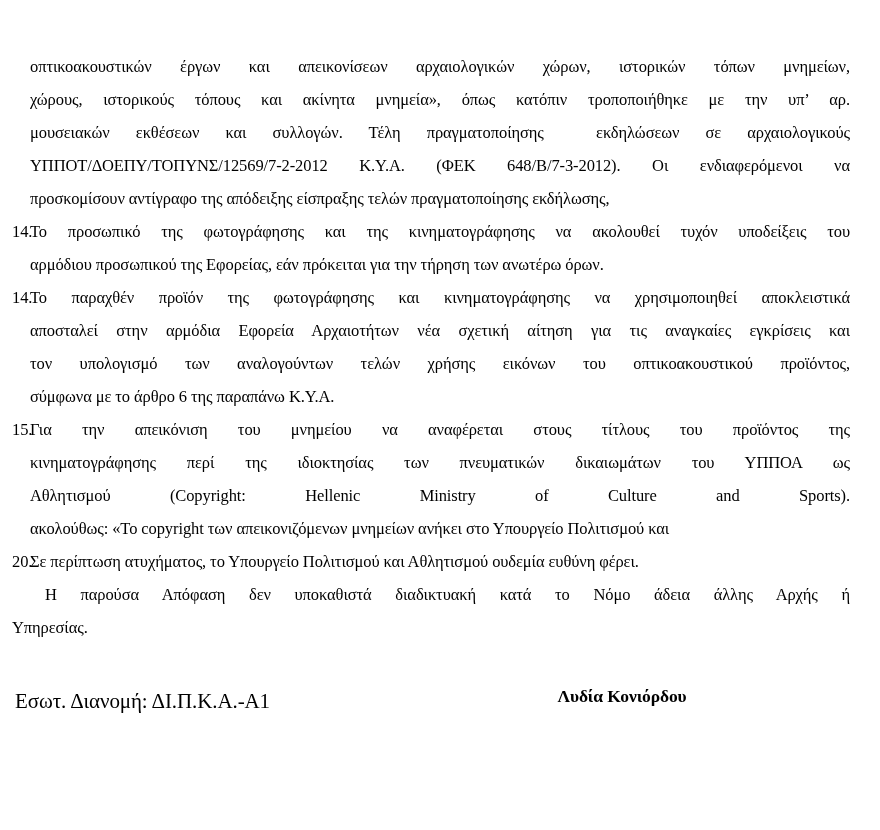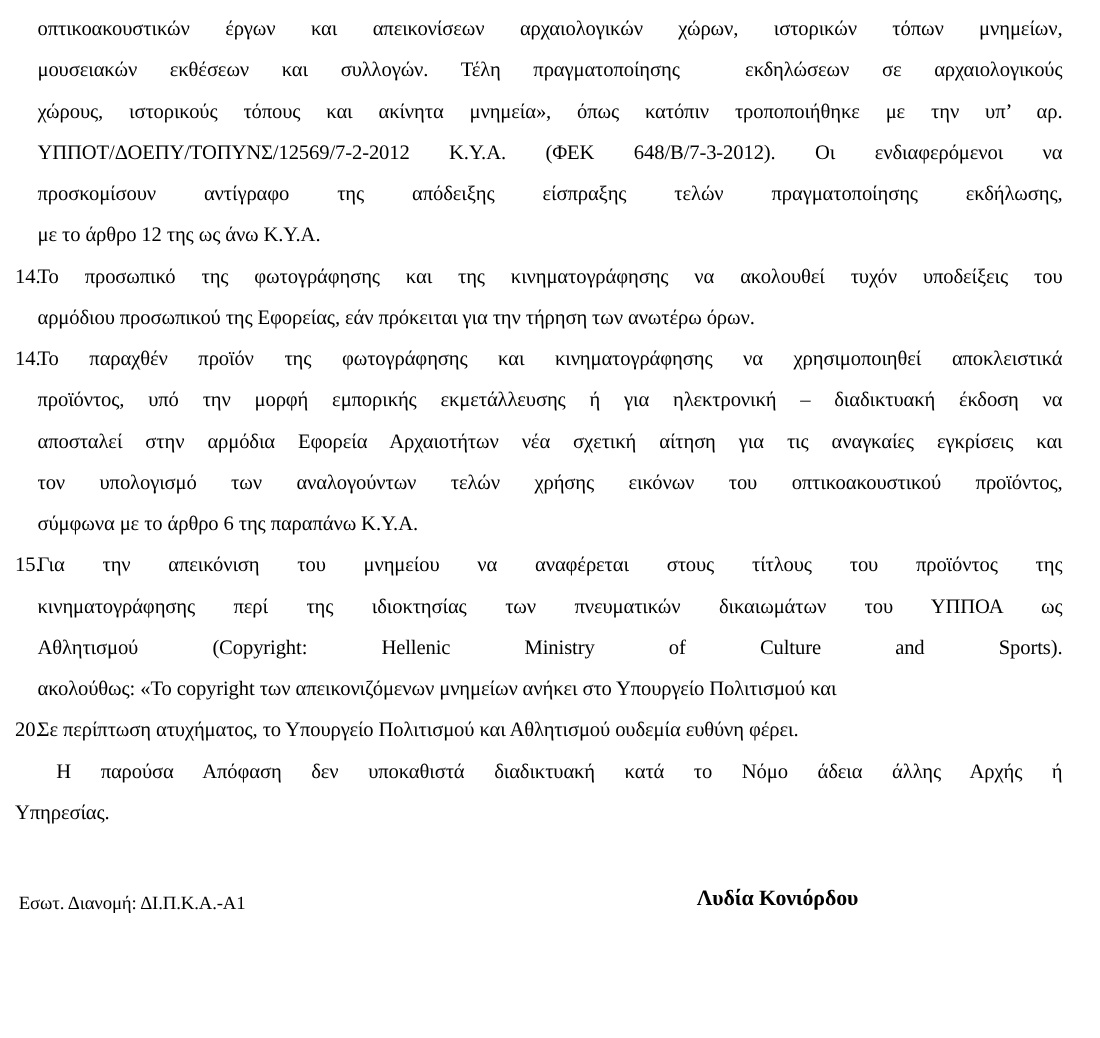--- a/index.html
+++ b/index.html
@@ -10,20 +10,21 @@
     height: 830px;
     overflow: hidden;
   }
   .page {
     position: relative;
     width: 880px;
     height: 692px;
     background: #ffffff;
     color: #000000;
     font-family: "Liberation Serif", serif;
+    margin-top: 44px;
   }
   .doc {
     position: absolute;
     top: 6px;
     left: 12px;
     width: 838px;
     font-size: 16.5px;
     line-height: 33px;
     letter-spacing: -0.1px;
     color: #000000;
@@ -52,21 +53,21 @@
   }
   .footer {
     position: relative;
     margin-top: 34px;
     height: 86px;
   }
   .dist {
     position: absolute;
     left: 3px;
     top: 7px;
-    font-size: 15px;
+    font-size: 21px;
     white-space: nowrap;
   }
   .sig {
     position: absolute;
     left: 428px;
     top: 0;
     width: 364px;
     text-align: center;
     font-weight: bold;
     font-size: 17.5px;
@@ -74,40 +75,38 @@
   }
 </style>
 </head>
 <body>
 
 <div class="page">
   <div class="doc">
 
     <div class="para para-cont">
         <div class="tline">οπτικοακουστικών έργων και απεικονίσεων αρχαιολογικών χώρων, ιστορικών τόπων μνημείων,</div>
+        <div class="tline">χώρους, ιστορικούς τόπους και ακίνητα μνημεία», όπως κατόπιν τροποποιήθηκε με την υπ’ αρ.</div>
         <div class="tline">μουσειακών εκθέσεων και συλλογών. Τέλη πραγματοποίησης&nbsp; εκδηλώσεων σε αρχαιολογικούς</div>
-        <div class="tline">χώρους, ιστορικούς τόπους και ακίνητα μνημεία», όπως κατόπιν τροποποιήθηκε με την υπ’ αρ.</div>
         <div class="tline">ΥΠΠΟΤ/ΔΟΕΠΥ/ΤΟΠΥΝΣ/12569/7-2-2012 Κ.Υ.Α. (ΦΕΚ 648/Β/7-3-2012). Οι ενδιαφερόμενοι να</div>
         <div class="tline">προσκομίσουν αντίγραφο της απόδειξης είσπραξης τελών πραγματοποίησης εκδήλωσης,</div>
-        <div class="tline">με το άρθρο 12 της ως άνω Κ.Υ.Α.</div>
       </div>
 
     <div class="para item">
       <span class="num">14.</span>
       <div>
           <div class="tline">Το προσωπικό της φωτογράφησης και της κινηματογράφησης να ακολουθεί τυχόν υποδείξεις του</div>
           <div class="tline">αρμόδιου προσωπικού της Εφορείας, εάν πρόκειται για την τήρηση των ανωτέρω όρων.</div>
         </div>
     </div>
 
     <div class="para item">
       <span class="num">14.</span>
       <div>
           <div class="tline">Το παραχθέν προϊόν της φωτογράφησης και κινηματογράφησης να χρησιμοποιηθεί αποκλειστικά</div>
-          <div class="tline">προϊόντος, υπό την μορφή εμπορικής εκμετάλλευσης ή για ηλεκτρονική – διαδικτυακή έκδοση να</div>
           <div class="tline">αποσταλεί στην αρμόδια Εφορεία Αρχαιοτήτων νέα σχετική αίτηση για τις αναγκαίες εγκρίσεις και</div>
           <div class="tline">τον υπολογισμό των αναλογούντων τελών χρήσης εικόνων του οπτικοακουστικού προϊόντος,</div>
           <div class="tline">σύμφωνα με το άρθρο 6 της παραπάνω Κ.Υ.Α.</div>
         </div>
     </div>
 
     <div class="para item">
       <span class="num">15.</span>
       <div>
           <div class="tline">Για την απεικόνιση του μνημείου να αναφέρεται στους τίτλους του προϊόντος της</div>

